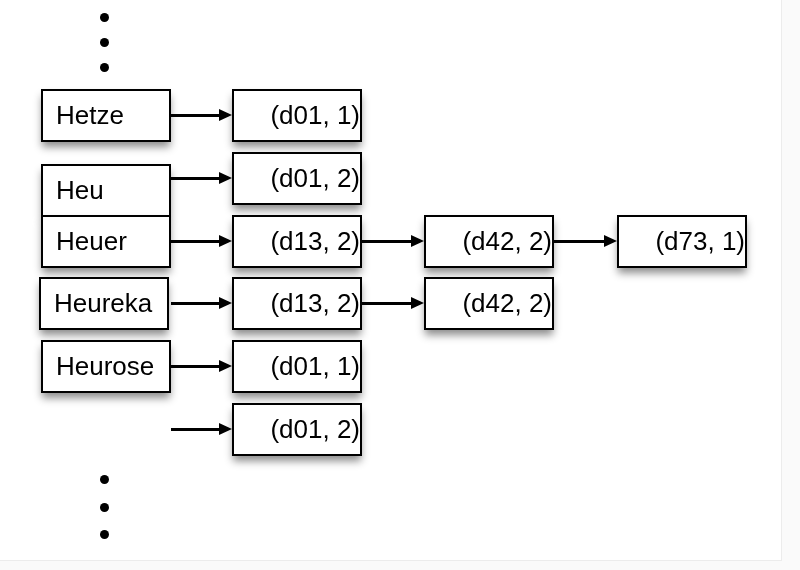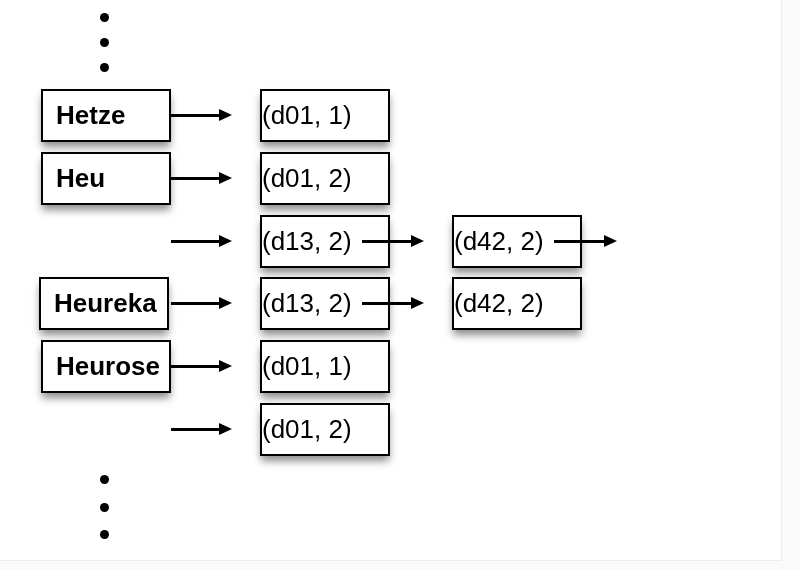--- a/index.html
+++ b/index.html
@@ -37,25 +37,23 @@
     box-shadow: 0px 6px 8px -1px rgba(0,0,0,0.45);
     display: flex;
     align-items: center;
     font-size: 26px;
     color: #000000;
     white-space: nowrap;
   }
   .box.term {
     justify-content: flex-start;
     padding-left: 13px;
-    font-weight: bold;
   }
   .box.posting {
-    justify-content: flex-start;
-    margin-left: 28px;
+    justify-content: flex-end;
   }
   .arrow {
     position: absolute;
     height: 13px;
   }
   .arrow .shaft {
     position: absolute;
     left: 0;
     right: 11px;
     top: 5.25px;
@@ -97,48 +95,54 @@
       <span>Hetze</span>
     </div>
     <div class="arrow" style="left:171px; top:109px; width:61px">
       <div class="shaft"></div>
       <div class="head"></div>
     </div>
     <div class="box posting" style="left:232px; top:89px">
       <span>(d01, 1)</span>
     </div>
 
-    <div class="box term" style="left:41px; top:152px">
+    <div class="box term" style="left:41px; top:164px">
       <span>Heu</span>
     </div>
     <div class="arrow" style="left:171px; top:172px; width:61px">
       <div class="shaft"></div>
       <div class="head"></div>
     </div>
     <div class="box posting" style="left:232px; top:152px">
       <span>(d01, 2)</span>
     </div>
 
+    <div class="box term" style="left:41px; top:215px">
+      <span>Heuer</span>
+    </div>
     <div class="arrow" style="left:171px; top:235px; width:61px">
       <div class="shaft"></div>
       <div class="head"></div>
     </div>
     <div class="box posting" style="left:232px; top:215px">
       <span>(d13, 2)</span>
     </div>
     <div class="arrow" style="left:362px; top:235px; width:62px">
       <div class="shaft"></div>
       <div class="head"></div>
     </div>
     <div class="box posting" style="left:424px; top:215px">
       <span>(d42, 2)</span>
     </div>
     <div class="arrow" style="left:554px; top:235px; width:63px">
       <div class="shaft"></div>
       <div class="head"></div>
+    </div>
+    <div class="box posting" style="left:617px; top:215px">
+      <span>(d73, 1)</span>
     </div>
 
     <div class="box term" style="left:39px; top:277px">
       <span>Heureka</span>
     </div>
     <div class="arrow" style="left:171px; top:297px; width:61px">
       <div class="shaft"></div>
       <div class="head"></div>
     </div>
     <div class="box posting" style="left:232px; top:277px">

